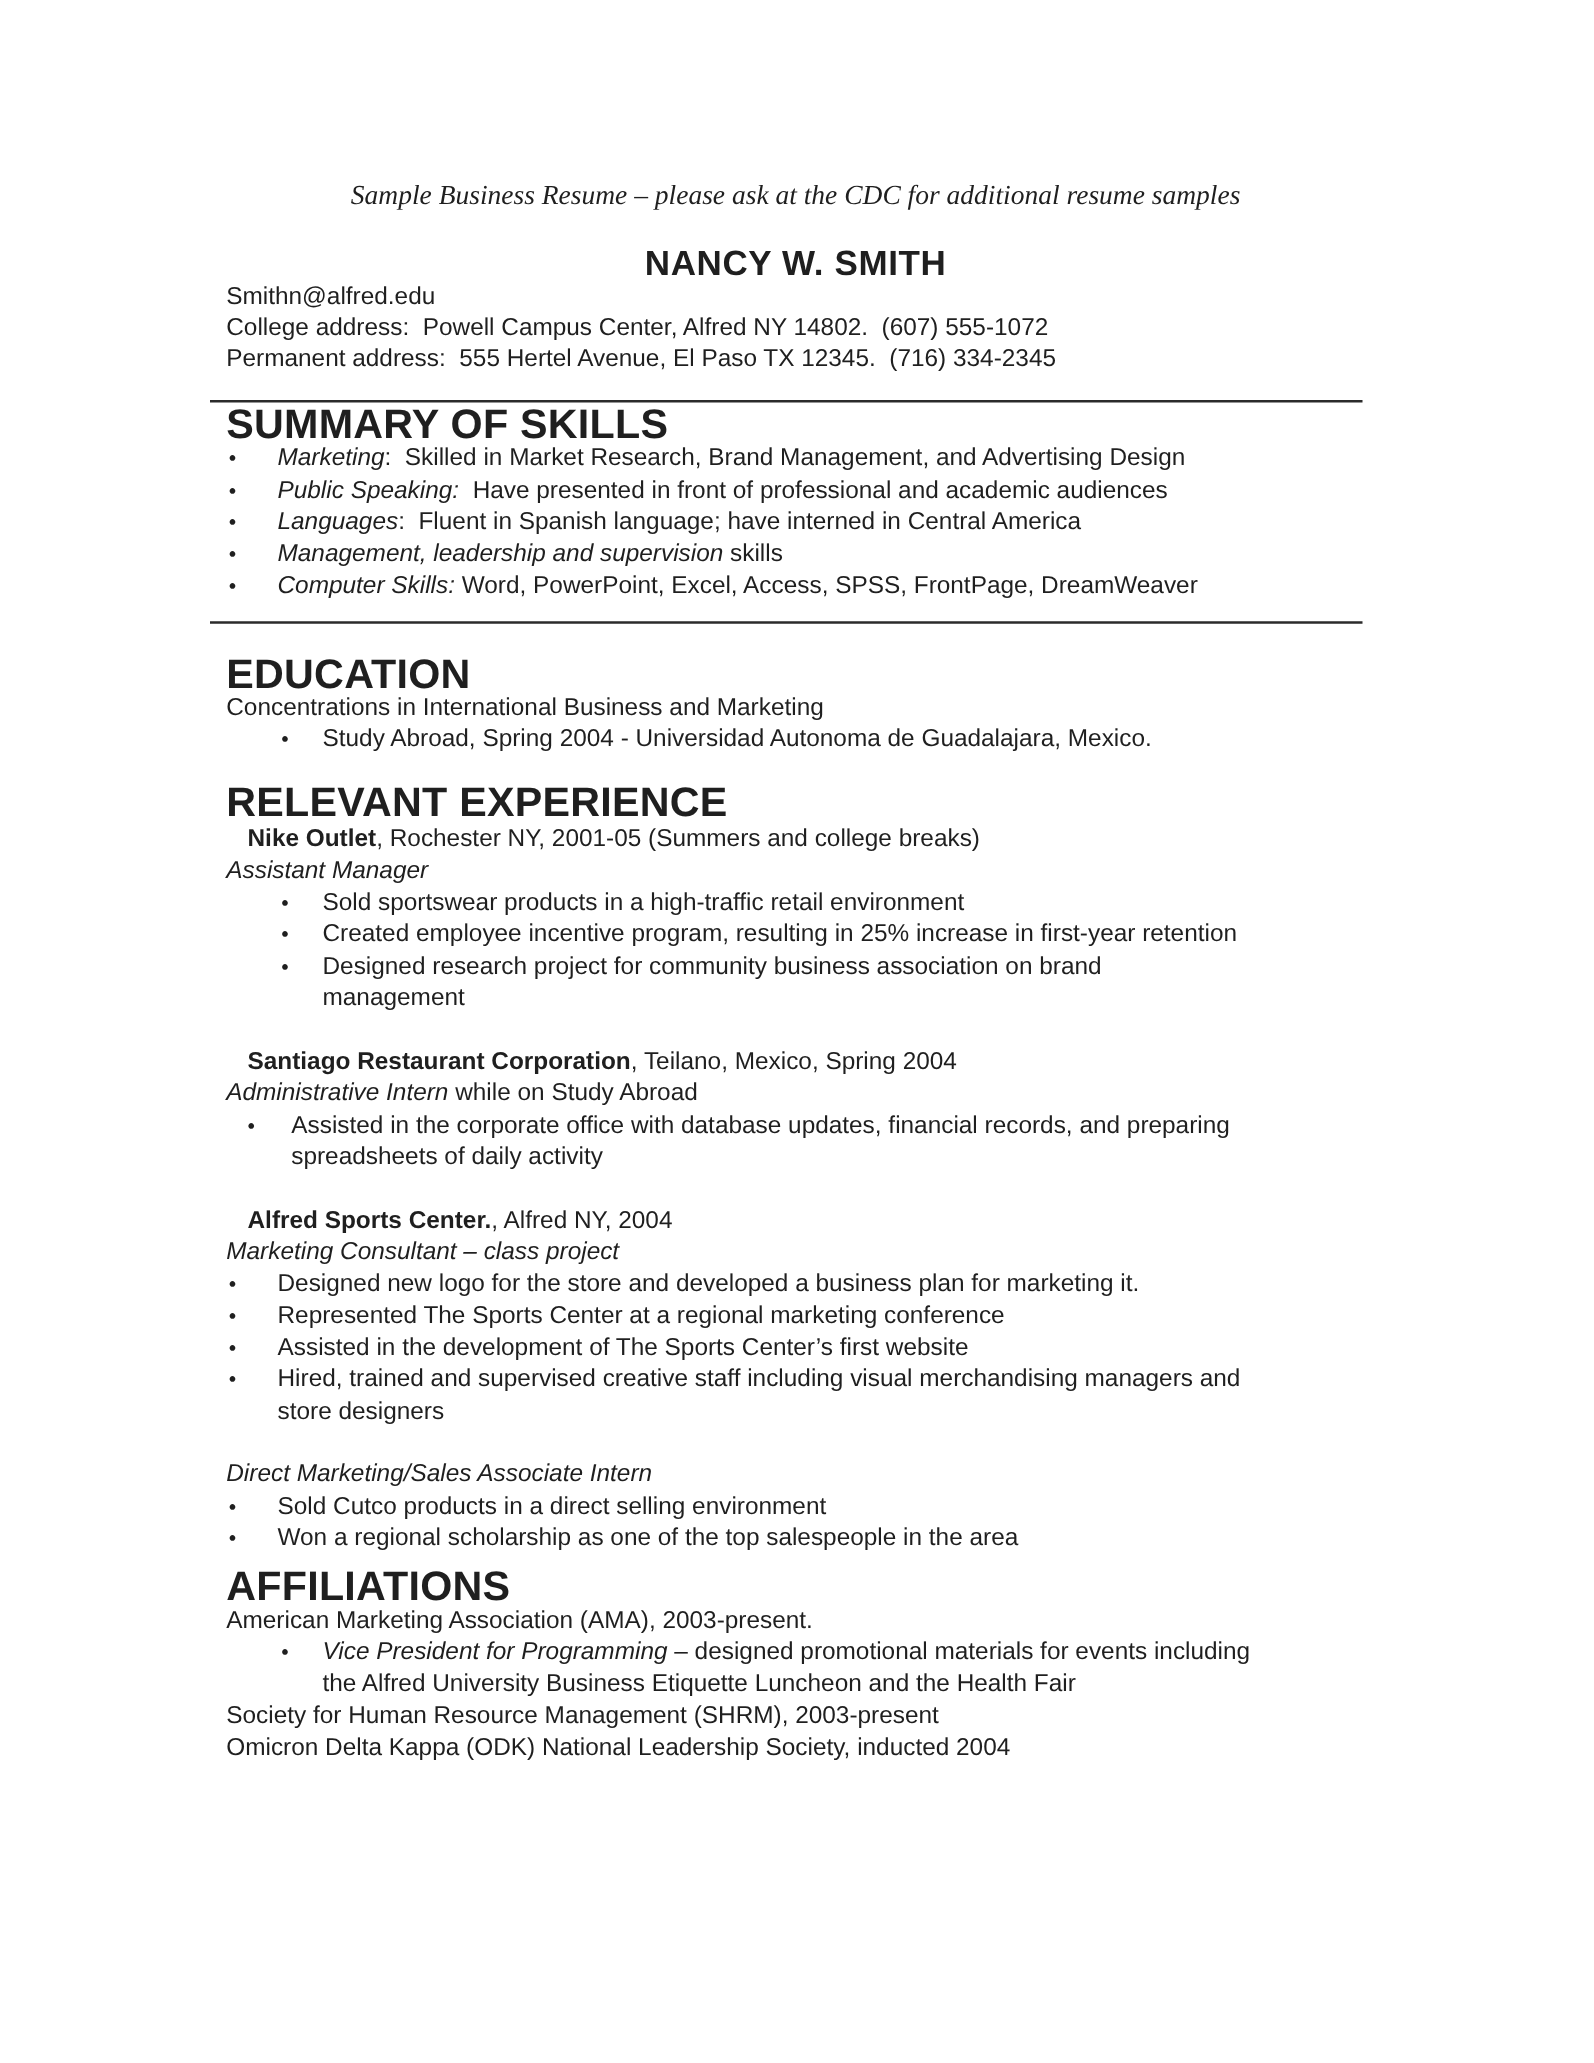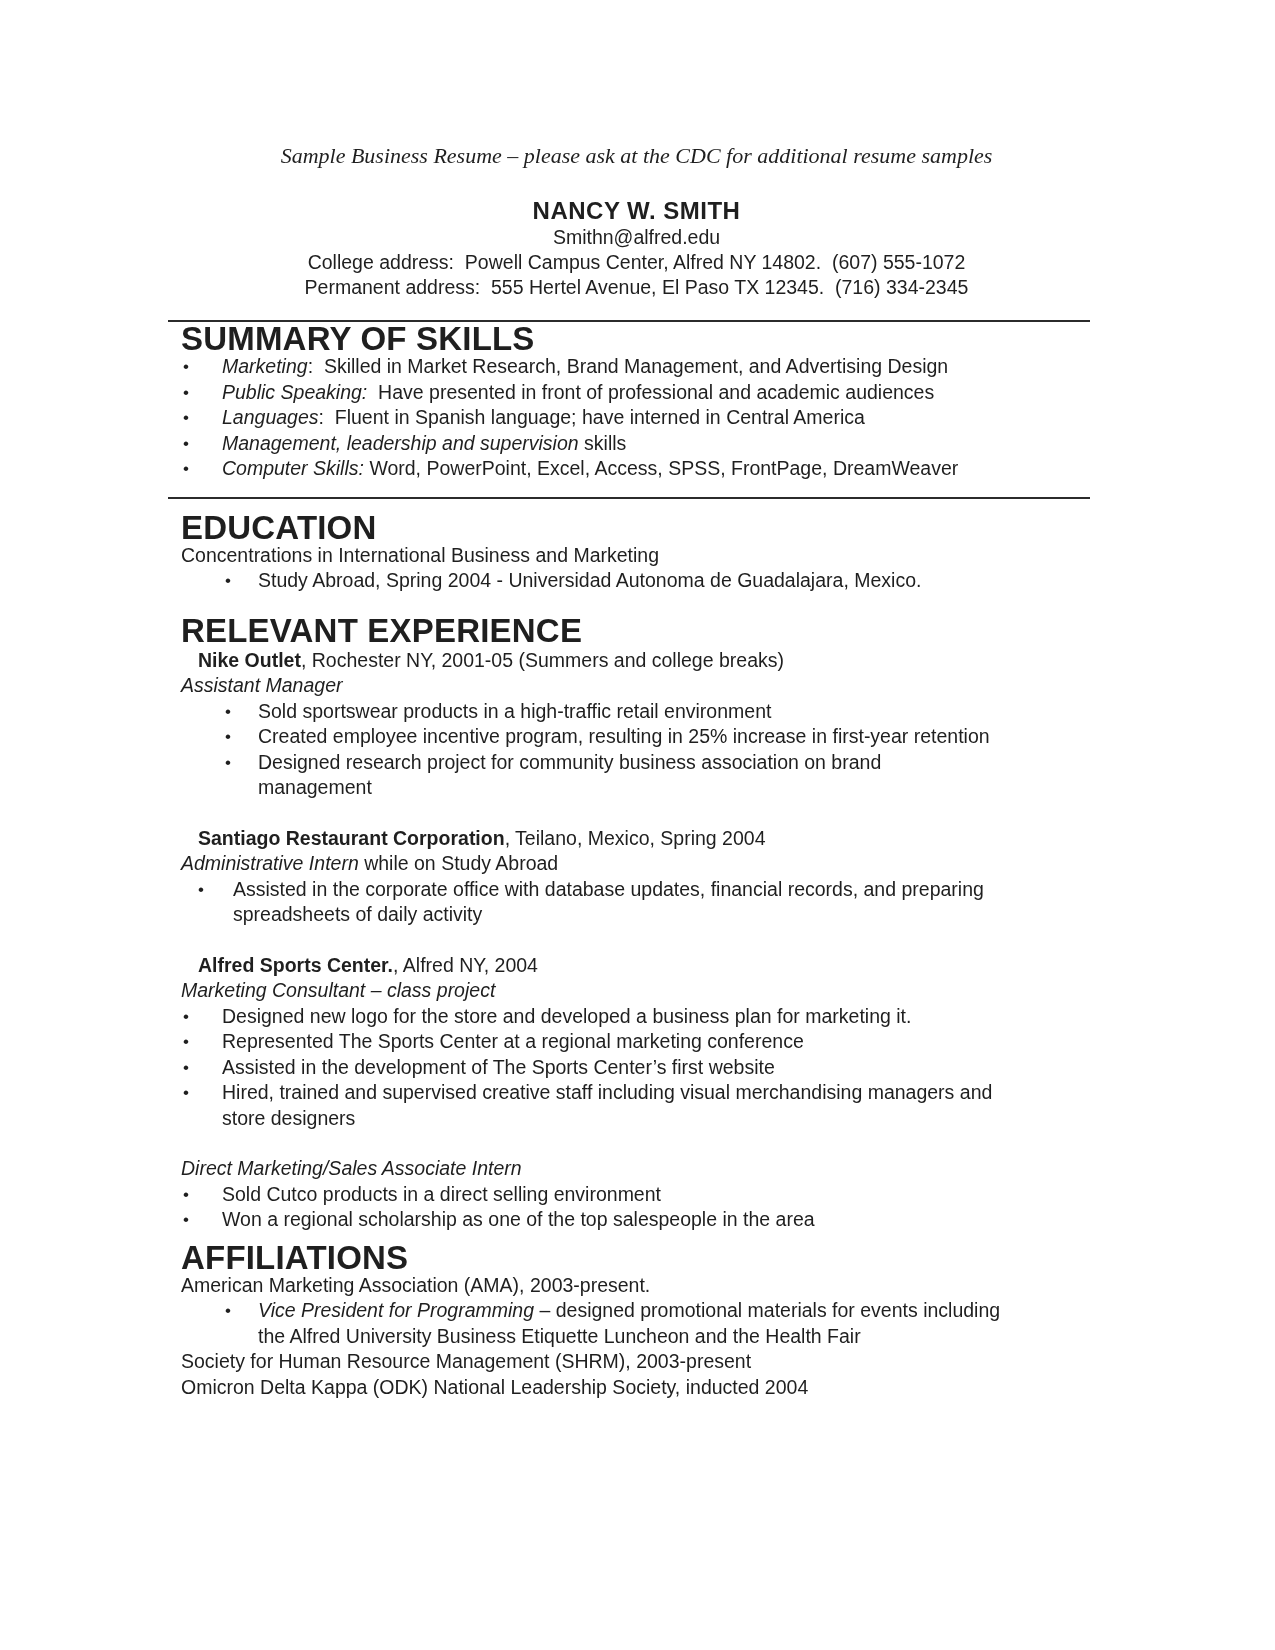--- a/index.html
+++ b/index.html
@@ -26,43 +26,43 @@
   .bold{font-weight:bold;margin-left:17px;}
   .top-note{
     font-family:"Liberation Serif","DejaVu Serif",serif;
     font-style:italic;
     font-size:22px;
     line-height:26px;
     text-align:center;
   }
   .name{
     margin-top:28px;
-    font-size:24px;
+    font-size:28px;
     line-height:28px;
     font-weight:bold;
     text-align:center;
     letter-spacing:.5px;
   }
-  .hdr-line{line-height:25px;text-align:center;}
+  .hdr-line{line-height:25px;text-align:left;}
   .rule{
     border:none;
     border-top:2.5px solid #2b2b2b;
     margin:0 0 0 -13px;
     width:calc(100% + 11px);
   }
   .rule-top{margin-top:20px;}
   .rule-bottom{margin-top:15px;}
   .section-heading{
     font-size:33px;
     line-height:31px;
     font-weight:bold;
     letter-spacing:.2px;
   }
   .sh-skills{margin-top:1px;}
-  .sh-education{margin-top:13px;}
+  .sh-education{margin-top:24px;}
   .sh-experience{margin-top:21px;}
   .sh-affiliations{margin-top:9px;}
   .bullet-row{display:flex;align-items:flex-start;}
   
   .lvl-a{margin-left:2px;}
   .lvl-a .dot{width:39px;flex:0 0 39px;}
   
   .lvl-b{margin-left:44px;}
   .lvl-b .dot{width:33px;flex:0 0 33px;}
   

